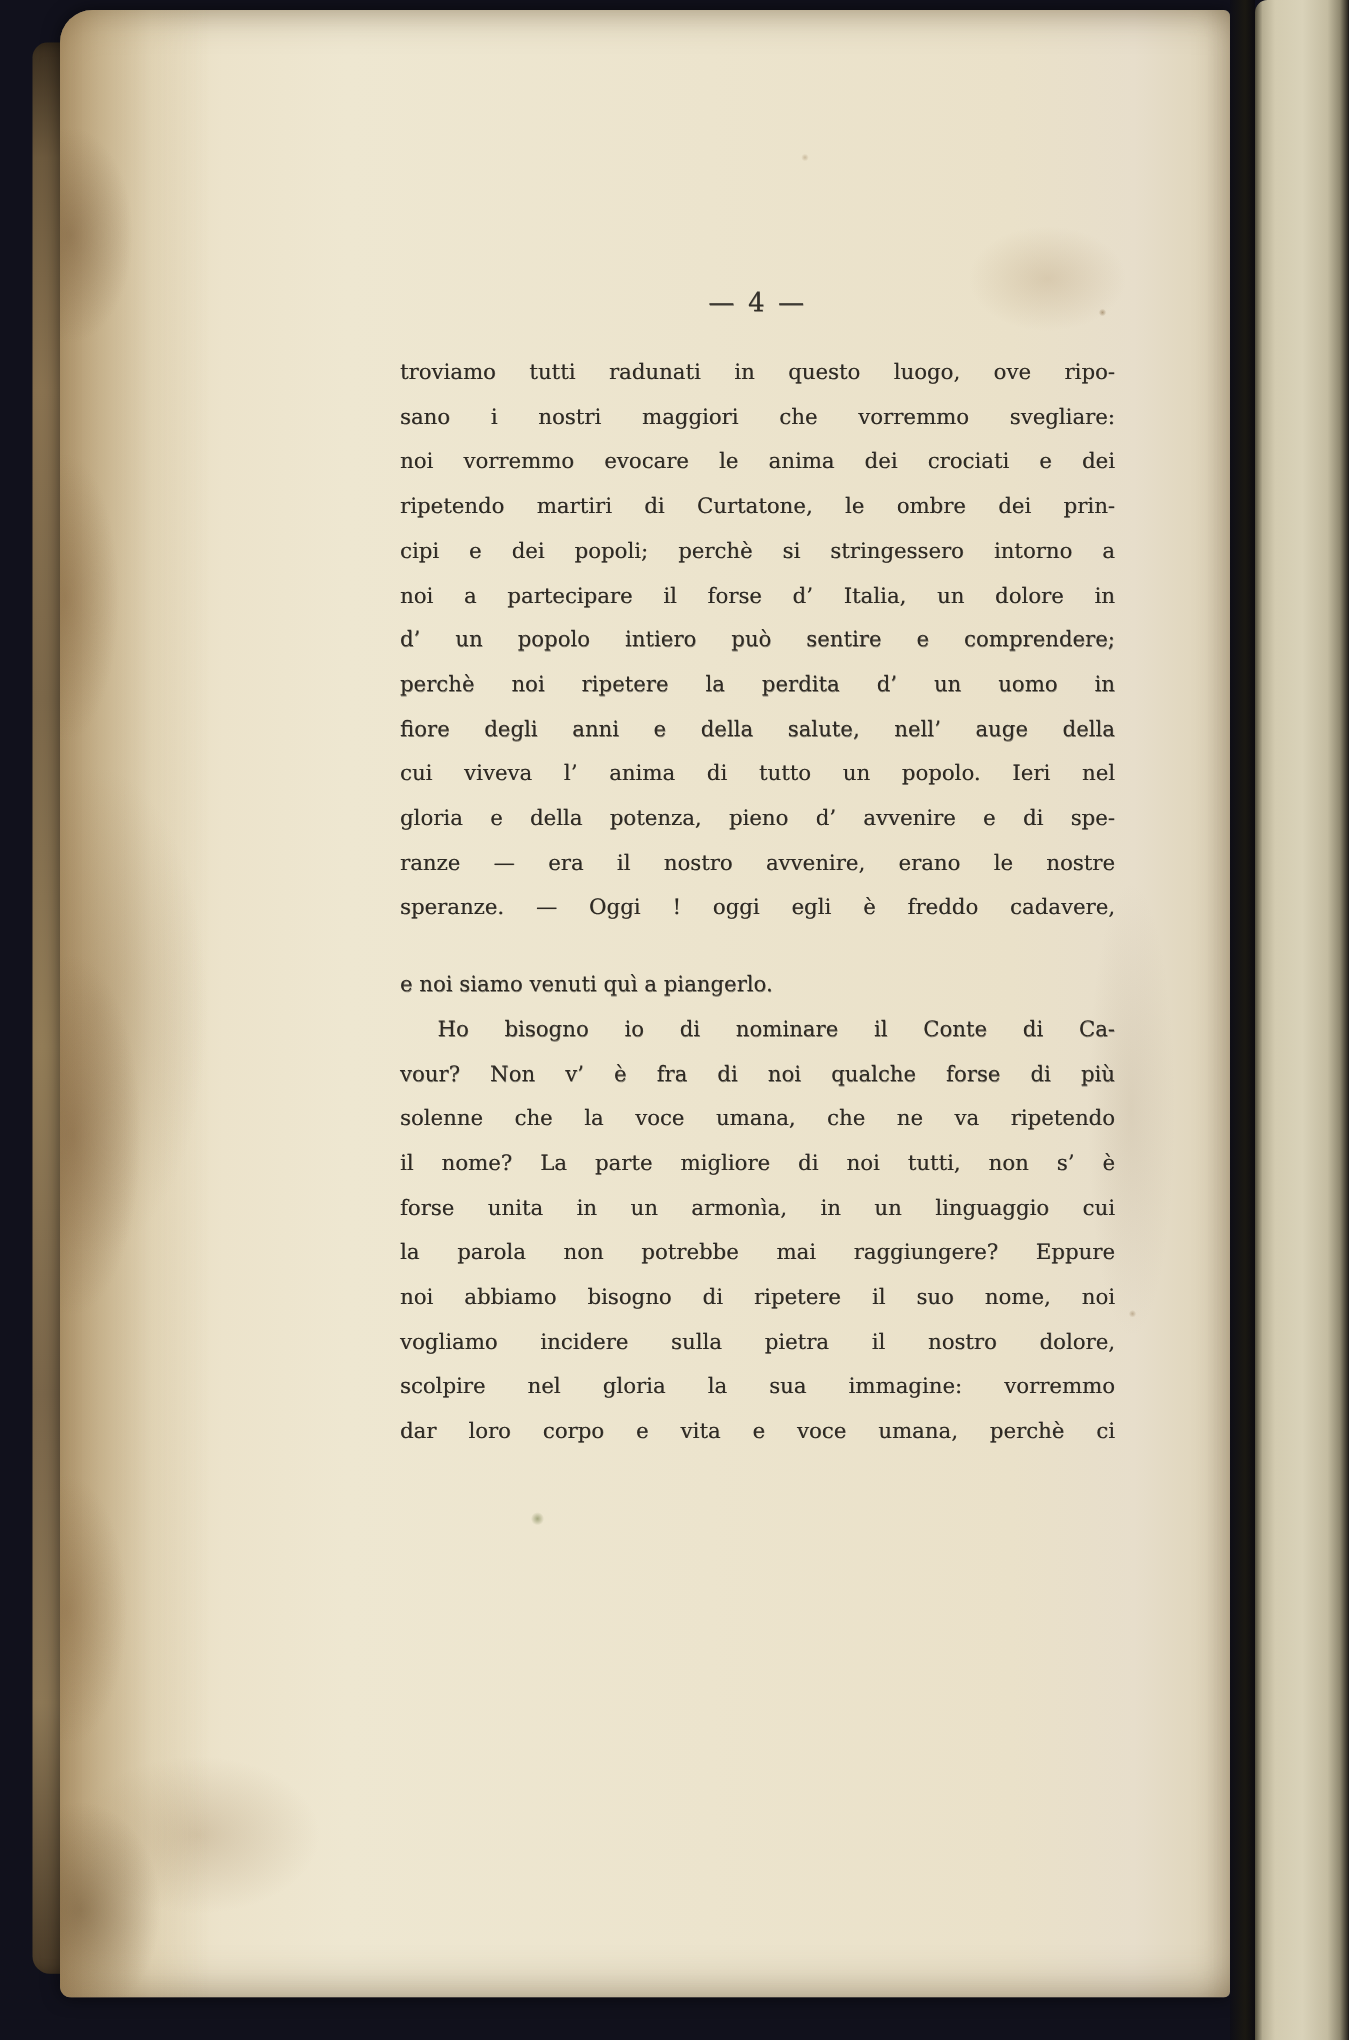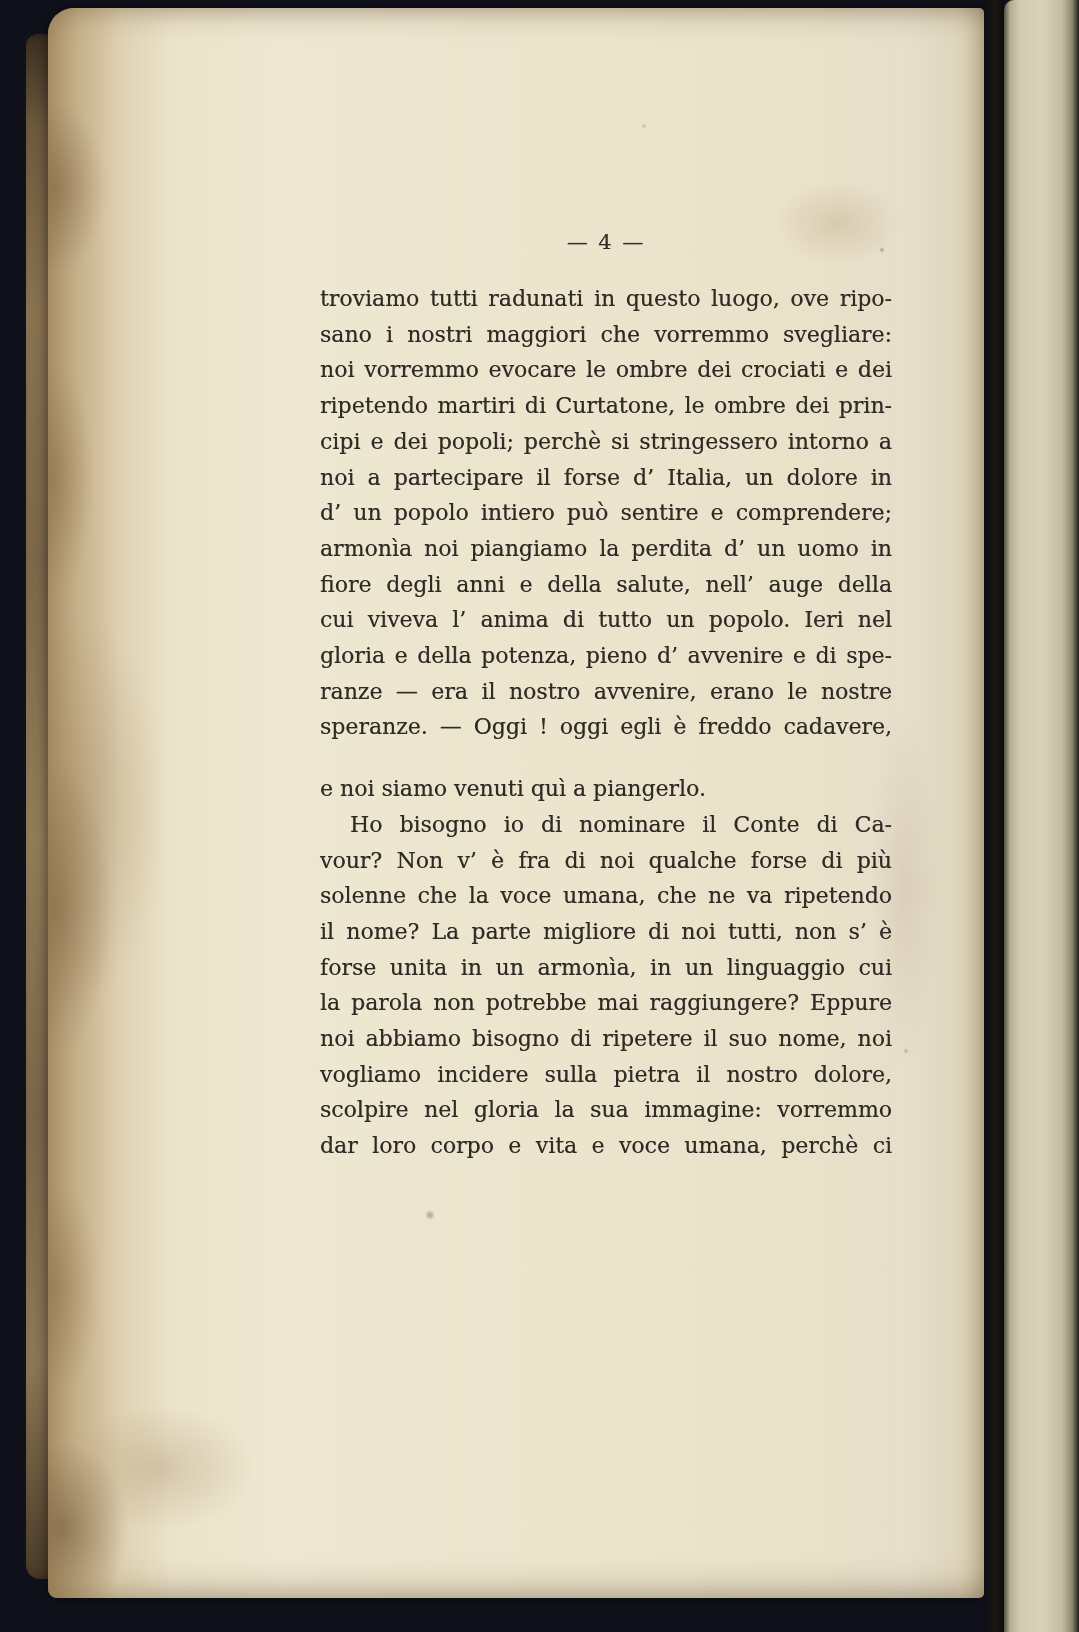--- a/index.html
+++ b/index.html
@@ -81,21 +81,21 @@
   }
   .page-number {
     text-align: center;
     font-size: 21px;
     letter-spacing: 2px;
     margin-bottom: 27px;
     color: #33302a;
     text-shadow: 0.3px 0.3px 0.3px rgba(46,42,36,0.5);
   }
   .line {
-    font-size: 22px;
+    font-size: 17px;
     line-height: 35.7px;
     text-align: justify;
     text-align-last: justify;
     text-shadow: 0.3px 0.3px 0.3px rgba(46,42,36,0.55);
   }
   .line.last { text-align-last: left; margin-top: 26px; }
   .line.indent { text-indent: 30px; }
 </style>
 </head>
 <body>
@@ -105,26 +105,26 @@
   <div class="paper"></div>
   <div class="deckle"></div>
   <div class="gutter"></div>
   <div class="next-page"></div>
 
   <div class="text-area">
     <div class="page-number">— 4 —</div>
     <div id="lines">
         <div class="line">troviamo tutti radunati in questo luogo, ove ripo-</div>
         <div class="line">sano i nostri maggiori che vorremmo svegliare:</div>
-        <div class="line">noi vorremmo evocare le ombre dei crociati e dei</div>
+        <div class="line">noi vorremmo evocare le anima dei crociati e dei</div>
         <div class="line">ripetendo martiri di Curtatone, le ombre dei prin-</div>
         <div class="line">cipi e dei popoli; perchè si stringessero intorno a</div>
         <div class="line">noi a partecipare il forse d’ Italia, un dolore in</div>
         <div class="line">d’ un popolo intiero può sentire e comprendere;</div>
-        <div class="line">armonìa noi piangiamo la perdita d’ un uomo in</div>
+        <div class="line">perchè noi ripetere la perdita d’ un uomo in</div>
         <div class="line">fiore degli anni e della salute, nell’ auge della</div>
         <div class="line">cui viveva l’ anima di tutto un popolo. Ieri nel</div>
         <div class="line">gloria e della potenza, pieno d’ avvenire e di spe-</div>
         <div class="line">ranze — era il nostro avvenire, erano le nostre</div>
         <div class="line">speranze. — Oggi ! oggi egli è freddo cadavere,</div>
         <div class="line last">e noi siamo venuti quì a piangerlo.</div>
         <div class="line indent">Ho bisogno io di nominare il Conte di Ca-</div>
         <div class="line">vour? Non v’ è fra di noi qualche forse di più</div>
         <div class="line">solenne che la voce umana, che ne va ripetendo</div>
         <div class="line">il nome? La parte migliore di noi tutti, non s’ è</div>

